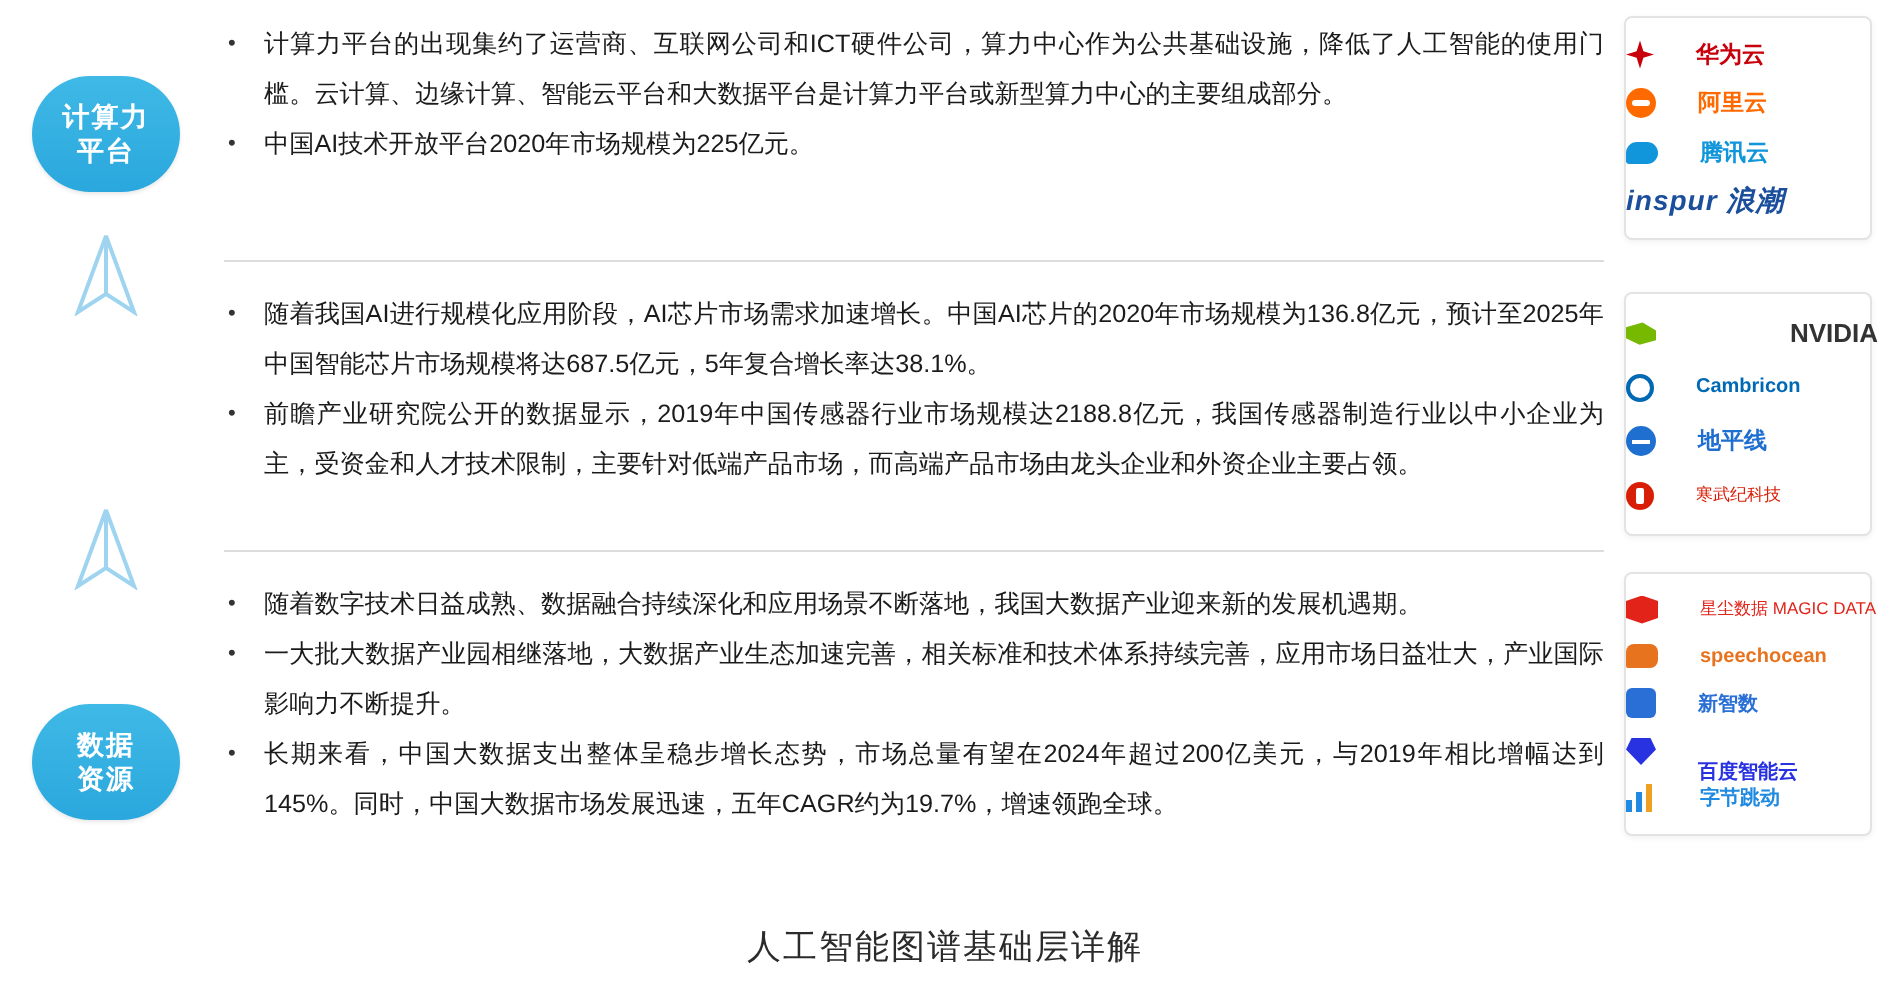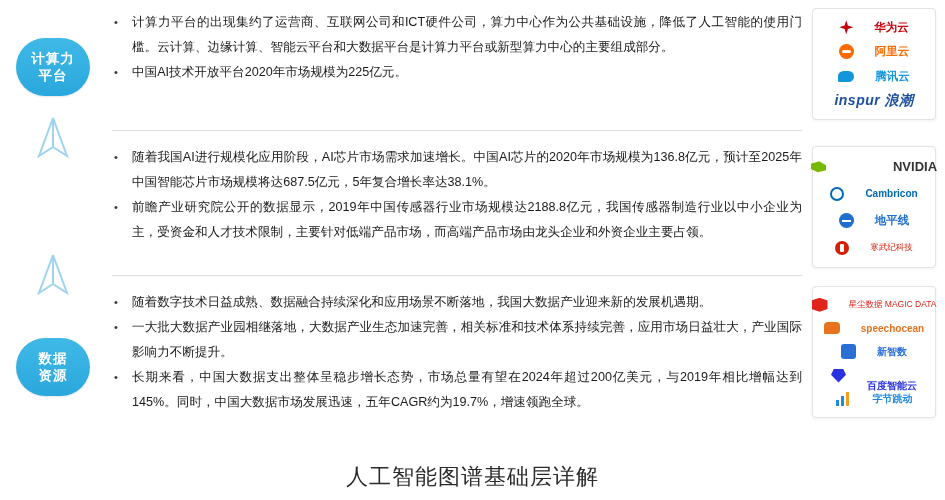--- a/index.html
+++ b/index.html
@@ -45,21 +45,21 @@
     justify-content: center;
     font-size: 13.5px;
     line-height: 17px;
     font-weight: bold;
     letter-spacing: 1px;
     box-shadow: 0 1px 2px rgba(0,0,0,0.10);
   }
   .pill span { display: block; }
   .pill-1 { top: 30px; }
   .pill-2 { top: 160px; }
-  .pill-3 { top: 330px; }
+  .pill-3 { top: 344px; }
 
   .arrow-up {
     position: absolute;
     left: 28px;
     width: 34px;
     height: 42px;
   }
   .arrow-1 { top: 108px; }
   .arrow-2 { top: 245px; }
 
@@ -119,21 +119,21 @@
     padding: 6px 0;
     box-sizing: border-box;
   }
   .card-1 { top: 8px; height: 112px; }
   .card-2 { top: 146px; height: 122px; }
   .card-3 { top: 286px; height: 132px; }
 
   .logo-row {
     display: flex;
     align-items: center;
-    justify-content: center;
+    justify-content: flex-start;
     gap: 21px;
     height: 24px;
     width: 100%;
   }
   .logo-name {
     font-size: 11.5px;
     font-weight: bold;
     white-space: nowrap;
   }
   .logo-name.small { font-size: 10px; }
@@ -255,21 +255,21 @@
   .logo-baidu .logo-name { color: #2932e1; margin-top: 20px; }
   .logo-bar .logo-name { color: #1f8ae0; }
 
   
   .caption {
     position: absolute;
     left: 0;
     top: 462px;
     width: 945px;
     text-align: center;
-    font-size: 22px;
+    font-size: 17px;
     color: #2b2b2b;
     letter-spacing: 1px;
   }
 </style>
 </head>
 <body>
 
 <div class="stage">
 
   <div class="left-col">

